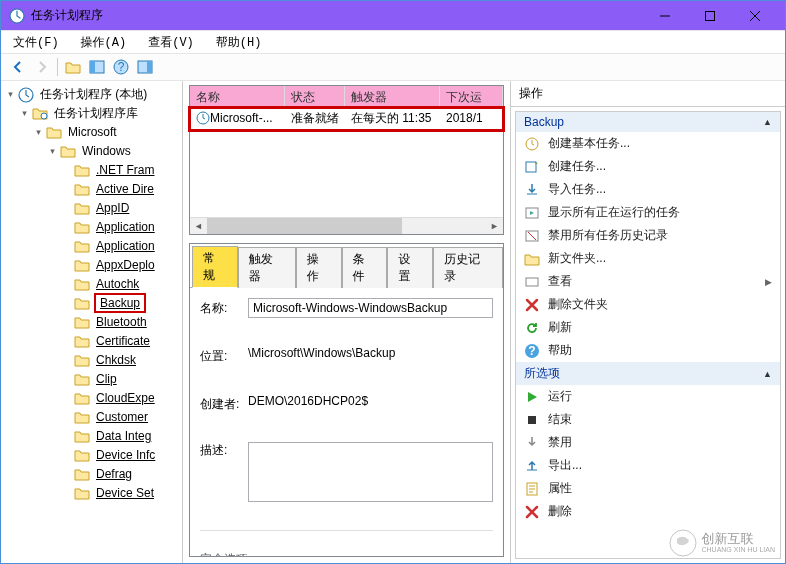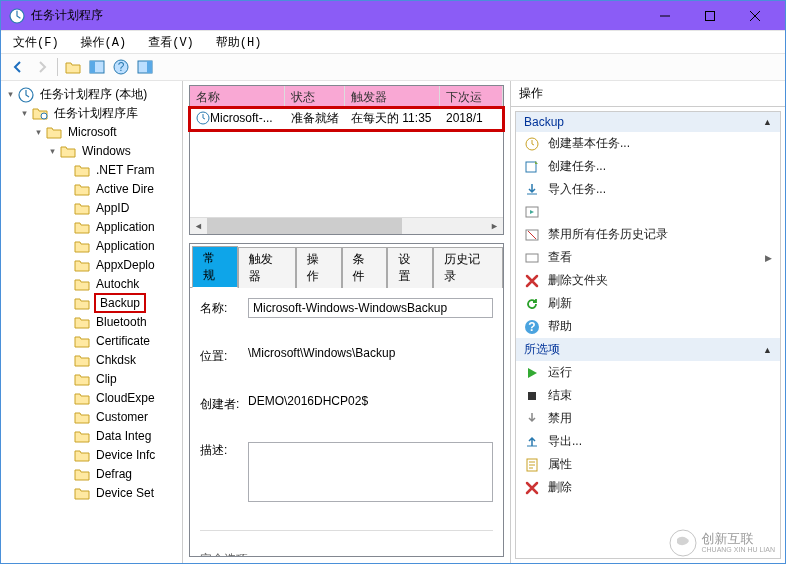--- a/index.html
+++ b/index.html
@@ -19,38 +19,38 @@
 .tree { list-style: none; }
 .tree li { white-space: nowrap; display: flex; align-items: center; height: 18px; margin-bottom: 1px; }
 .tree .toggle { width: 11px; height: 11px; display: inline-flex; align-items: center; justify-content: center; margin-right: 2px; color: #666; font-size: 9px; }
 .tree .folder-icon { width: 16px; height: 14px; margin-right: 4px; flex-shrink: 0; }
 .tree .label { cursor: default; padding: 0 2px; }
 .tree .selected { border: 2px solid #cc0000; padding: 1px 4px; }
 .tree .lvl0 { padding-left: 2px; }
 .tree .lvl1 { padding-left: 16px; }
 .tree .lvl2 { padding-left: 30px; }
 .tree .lvl3 { padding-left: 44px; }
-.tree .lvl4 { padding-left: 58px; }
+.tree .lvl4 { padding-left: 58px; text-decoration: underline; }
 .center-pane { flex: 1; display: flex; flex-direction: column; overflow: hidden; border-right: 1px solid #ccc; }
 .tasklist-wrap { padding: 4px 6px; }
 .tasklist { border: 1px solid #828790; background: #fff; height: 150px; position: relative; }
 .tasklist-header { display: flex; height: 22px; border-bottom: 1px solid #dcdcdc; background: #f9a8d4; }
 .tasklist-header .col { border-right: 1px solid #dcdcdc; padding: 3px 6px; color: #333; position: relative; overflow: hidden; white-space: nowrap; }
 .task-row { display: flex; align-items: center; height: 20px; }
 .task-row .cell { padding: 2px 6px; overflow: hidden; white-space: nowrap; }
 .highlight-box { position: absolute; border: 3px solid #cc0000; pointer-events: none; }
 .scrollbar-bottom { height: 17px; background: #f0f0f0; border-top: 1px solid #dcdcdc; display: flex; align-items: center; position: absolute; bottom: 0; left: 0; right: 0; }
 .scrollbar-bottom .arrow { width: 17px; height: 17px; display: flex; align-items: center; justify-content: center; color: #606060; font-size: 9px; }
 .scrollbar-bottom .track { flex: 1; height: 100%; background: #f0f0f0; position: relative; }
 .scrollbar-bottom .thumb { position: absolute; left: 0; top: 0; width: 70%; height: 100%; background: #cdcdcd; }
 .details { flex: 1; margin: 4px 6px 6px 6px; border: 1px solid #828790; display: flex; flex-direction: column; overflow: hidden; }
 .tabs { display: flex; background: #fff; padding-top: 2px; padding-left: 2px; }
 .tab { padding: 3px 10px; border: 1px solid #aaa; border-bottom: none; margin-right: 0px; background: #fff; position: relative; cursor: default; }
 .tab.inactive { background: #f4f4f4; top: 1px; }
-.tab.active { background: #0ea5e9; z-index: 2; border-bottom: 1px solid #fff; margin-bottom: -1px; }
+.tab.active { background: #fde047; z-index: 2; border-bottom: 1px solid #fff; margin-bottom: -1px; }
 .tabcontent { flex: 1; border-top: 1px solid #aaa; padding: 10px; overflow: auto; }
 .form-row { display: flex; align-items: center; margin-bottom: 28px; }
 .form-row .lbl { width: 48px; }
 .form-row .val { flex: 1; border: 1px solid #abadb3; padding: 2px 4px; height: 20px; background: #fff; overflow: hidden; white-space: nowrap; }
 .form-row .val.plain { border: none; background: transparent; padding: 0; }
 .form-row .ta { flex: 1; border: 1px solid #abadb3; height: 60px; background: #fff; }
 .actions-pane { width: 274px; display: flex; flex-direction: column; }
 .actions-title { padding: 4px 8px; font-weight: normal; background: #fff; border-bottom: 1px solid #ccc; }
 .actions-body { flex: 1; border: 1px solid #ccc; margin: 4px; overflow-y: auto; overflow-x: hidden; }
 .section-head { background: #e7eff8; padding: 3px 8px; display: flex; align-items: center; justify-content: space-between; color: #003399; }
@@ -444,29 +444,38 @@
           </span>
           <span class="ai-label">导入任务...</span>
         </div>
         <div class="action-item">
           <span class="ai-icon">
             <svg width="16" height="16">
               <rect x="2" y="3" width="12" height="10" fill="#fff" stroke="#888"></rect>
               <path d="M6 6l4 2-4 2z" fill="#4a9"></path>
             </svg>
           </span>
+          <span class="ai-label">显示所有正在运行的任务</span>
         </div>
         <div class="action-item">
           <span class="ai-icon">
             <svg width="16" height="16">
               <rect x="2" y="3" width="12" height="10" fill="#fff" stroke="#888"></rect>
               <path d="M4 4l8 8" stroke="#c33"></path>
             </svg>
           </span>
           <span class="ai-label">禁用所有任务历史记录</span>
+        </div>
+        <div class="action-item">
+          <span class="ai-icon">
+            <svg width="16" height="14">
+              <path d="M1 3h5l1 2h8v8H1z" fill="#ffe9a2" stroke="#c9a227"></path>
+            </svg>
+          </span>
+          <span class="ai-label">新文件夹...</span>
         </div>
         <div class="action-item">
           <span class="ai-icon">
             <svg width="16" height="16">
               <rect x="2" y="4" width="12" height="8" fill="#fff" stroke="#888"></rect>
             </svg>
           </span>
           <span class="ai-label">查看</span>
           <span class="chev">▶</span>
         </div>

